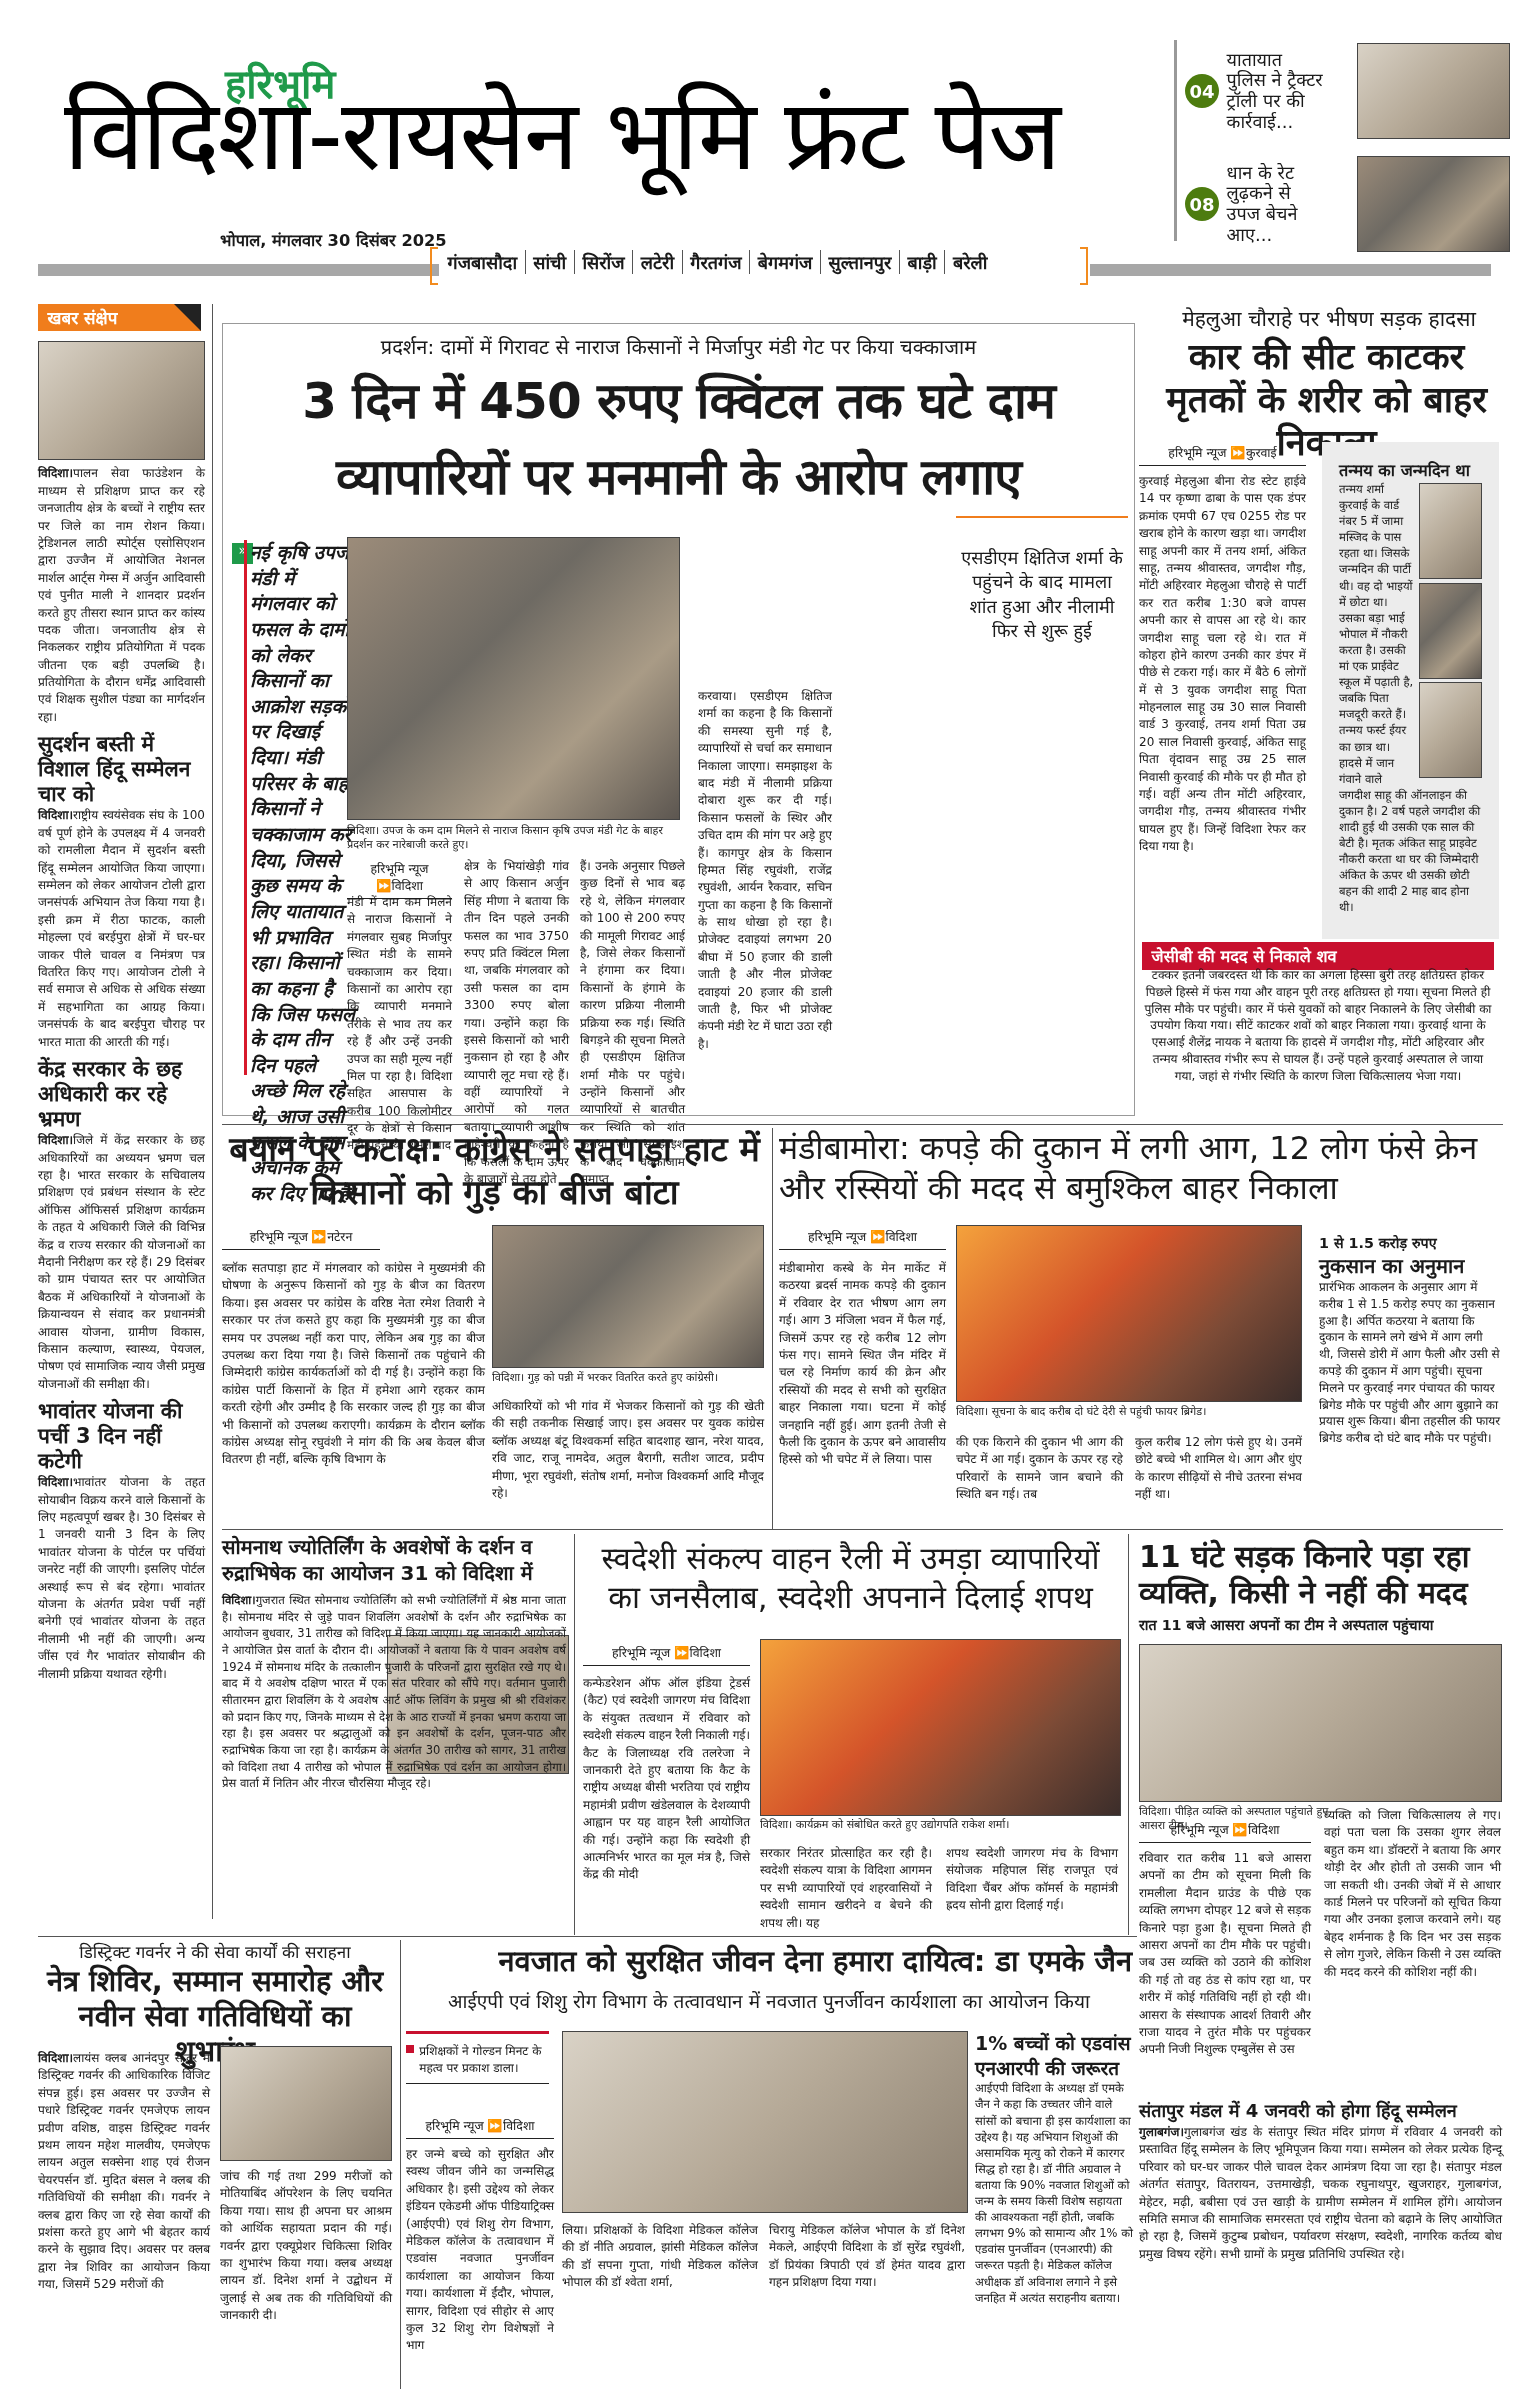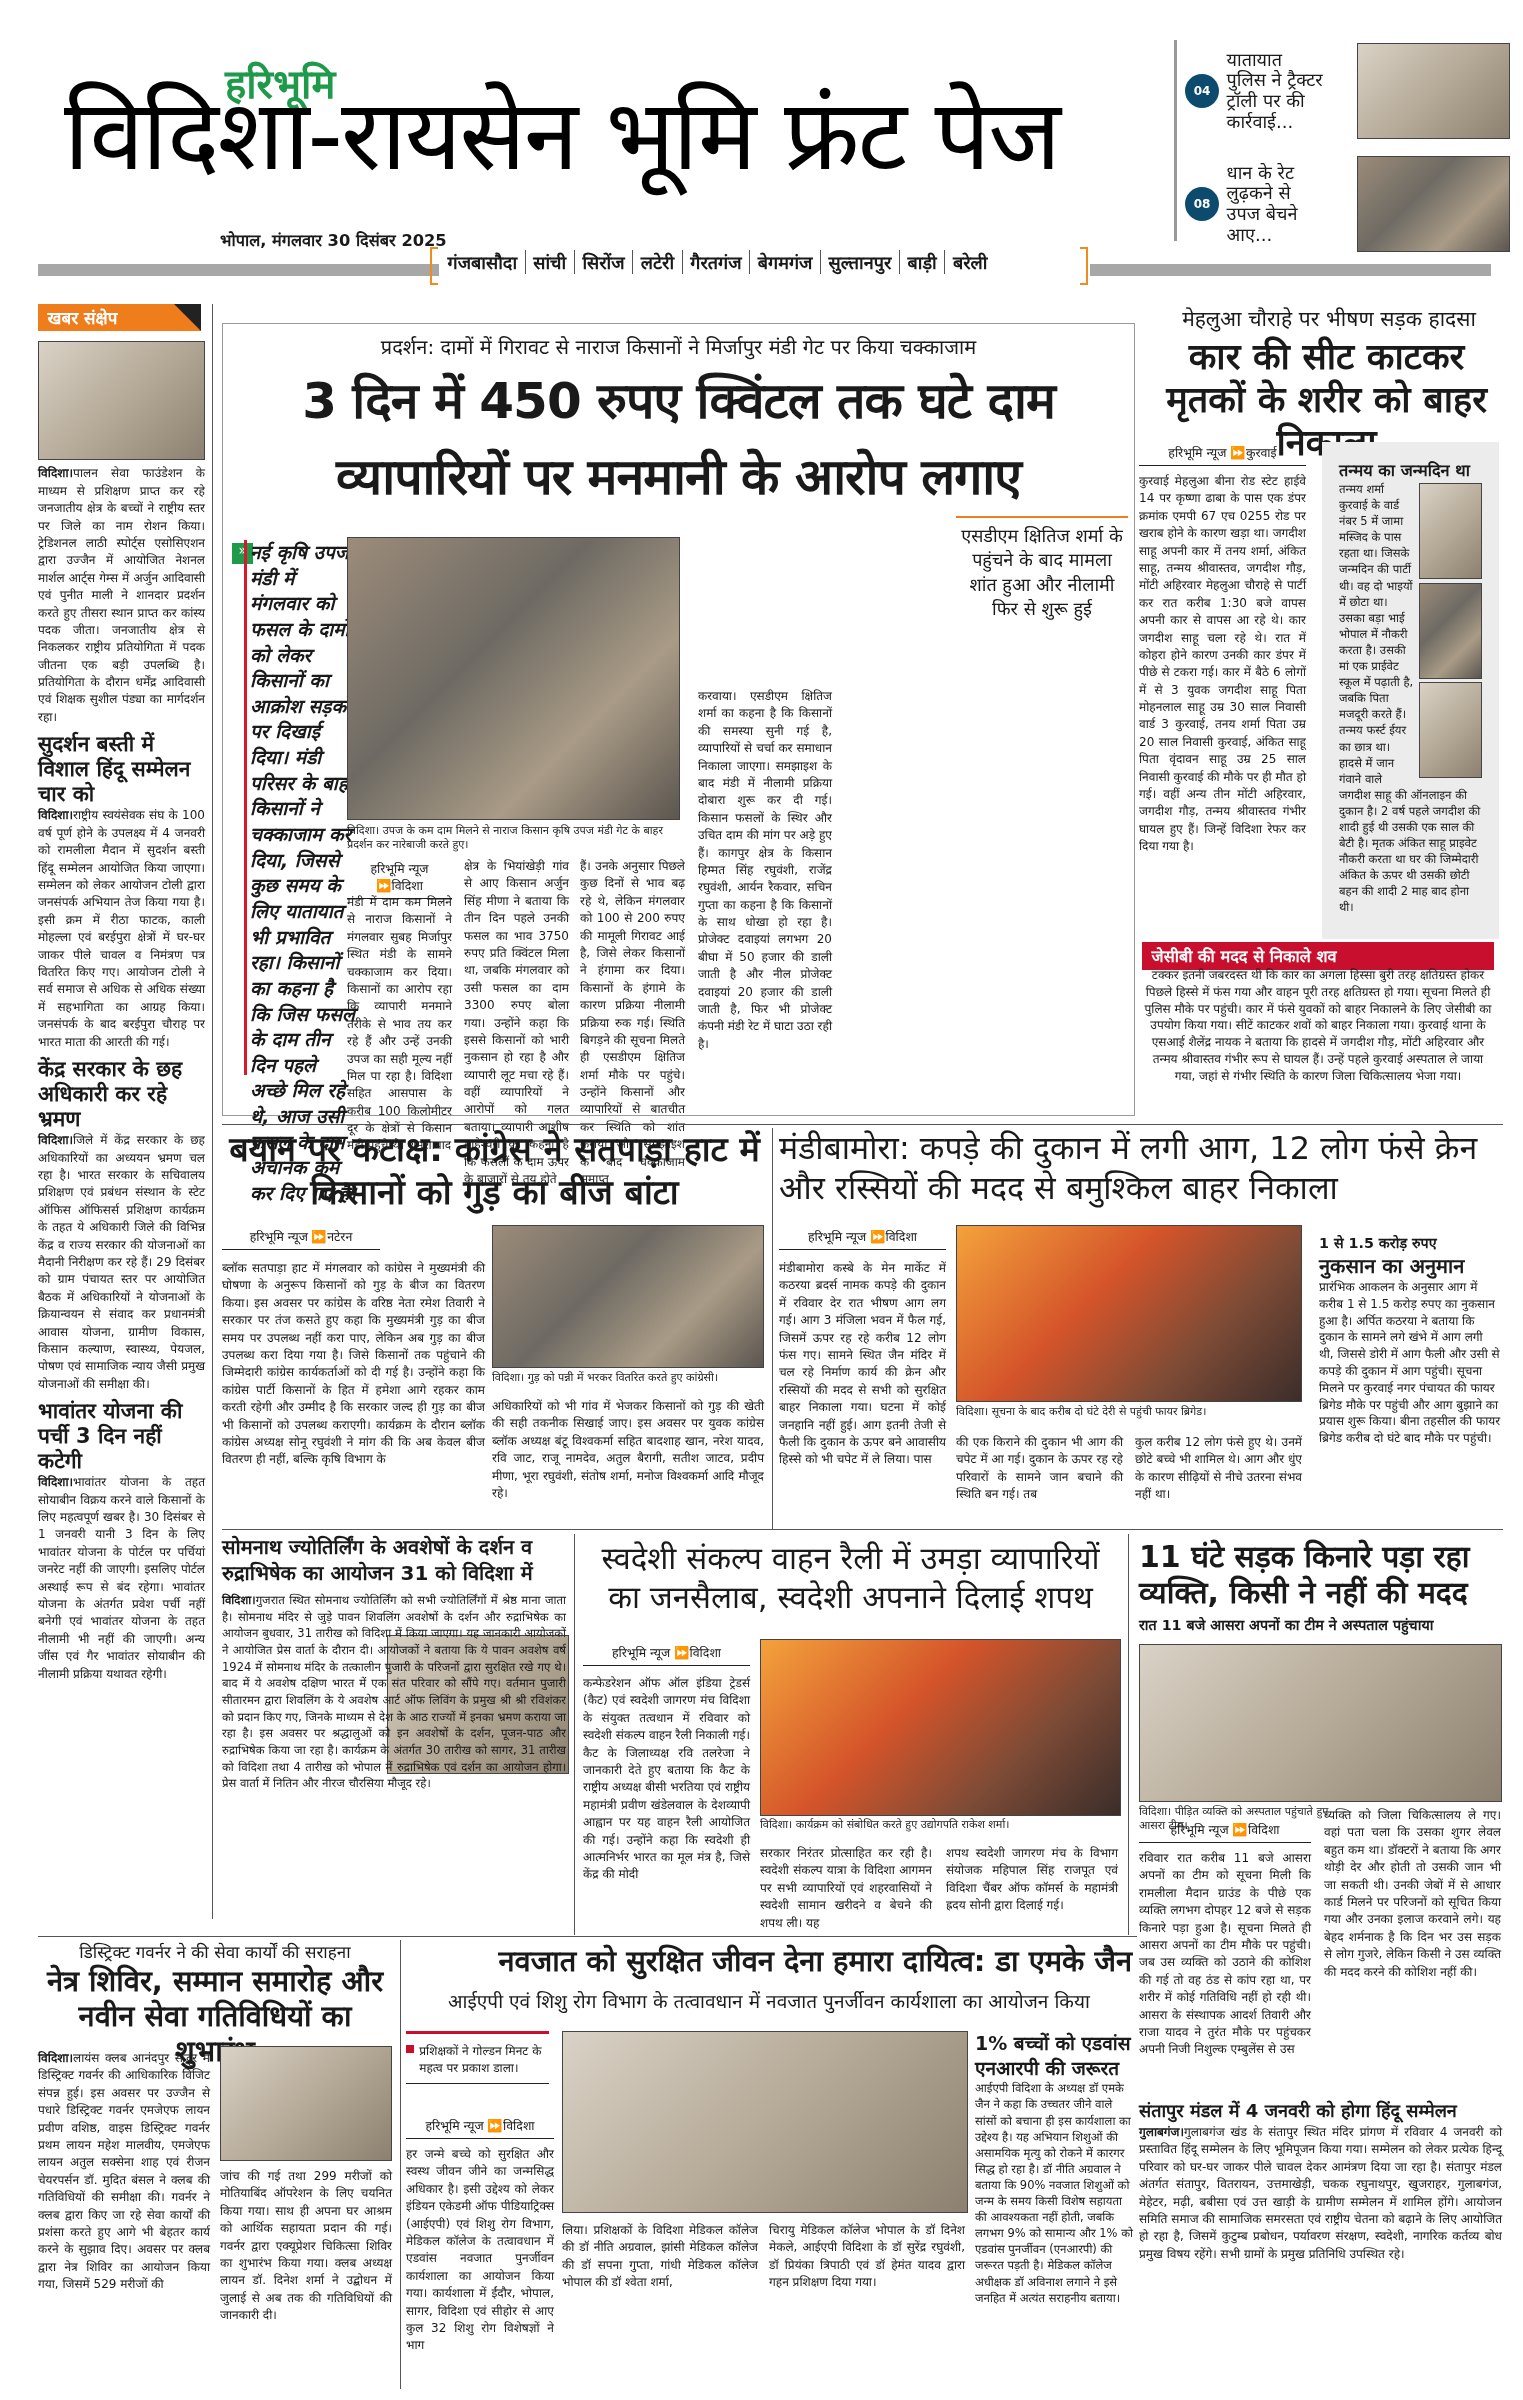--- a/index.html
+++ b/index.html
@@ -8,21 +8,21 @@
 .masthead-brand{left:225px;top:55px;font-size:40px;font-weight:bold;color:#1f9a4a}
 .masthead-title{left:64px;top:86px;font-size:98px;color:#000000;font-weight:normal;letter-spacing:-1.9px;line-height:1}
 .dateline{left:220px;top:229px;font-size:16.3px;font-weight:bold}
 .grayline{height:11.5px;background:#a7a7a7}
 .bracket{width:7.6px;height:38px;border:2.9px solid #f28b1e}
 .bracket.l{border-right:none}.bracket.r{border-left:none}
 .loc-strip{left:440px;top:250px;font-size:18px;font-weight:bold;display:flex;gap:0}
 .loc-strip span{padding:0 7.6px;border-right:1px solid #555}
 .loc-strip span:last-child{border-right:none}
 .teaser{font-size:18px;line-height:1.15}
-.numdot{width:34px;height:34px;border-radius:50%;background:#0c4a6e;color:#fff;font-weight:bold;font-size:12px;display:flex;align-items:center;justify-content:center}
+.numdot{width:34px;height:34px;border-radius:50%;background:#4d7c0f;color:#fff;font-weight:bold;font-size:18px;display:flex;align-items:center;justify-content:center}
 .photo{background:linear-gradient(135deg,#9c8c7a,#6e6a63 40%,#a99b86 70%,#5c5650);border:1px solid #444}
 .photo.warm{background:linear-gradient(135deg,#f4a23c,#d4542a 40%,#7d4b36 70%,#3b2d2a)}
 .photo.light{background:linear-gradient(135deg,#d9d2c6,#b6aa98 50%,#8c8070)}
 .vrule{width:1px;background:#555}
 .hrule{height:1px;background:#555}
 .khabar{left:38px;top:304px;width:163px;height:27px;background:#f07d1c;color:#fff;font-weight:bold;font-size:17px;padding:1.9px 9.6px}
 .khabar:after{content:"";position:absolute;right:0;top:0;border-style:solid;border-width:0 27px 27px 0;border-color:transparent #222 transparent transparent}
 .h-left{font-size:21px;font-weight:bold;line-height:1.2}
 .body{font-size:12px;line-height:1.45;text-align:justify}
 .byline{font-size:12.4px;text-align:center;border-bottom:1px solid #222;padding-bottom:3.8px}
@@ -86,21 +86,21 @@
 
 <div class="abs" style="left:222px;top:323px;width:913px;height:793px;border:1px solid #999"></div>
 <div class="abs kicker" style="left:229px;top:333px;width:899px">प्रदर्शन: दामों में गिरावट से नाराज किसानों ने मिर्जापुर मंडी गेट पर किया चक्काजाम</div>
 <div class="abs huge" style="left:229px;top:373px;width:899px">3 दिन में 450 रुपए क्विंटल तक घटे दाम</div>
 <div class="abs huge" style="left:229px;top:449px;width:899px">व्यापारियों पर मनमानी के आरोप लगाए</div>
 <div class="abs" style="left:232px;top:543px;width:21px;height:21px;background:#1f9a4a;color:#fff;font-size:13.4px;text-align:center">»</div>
 <div class="abs" style="left:244px;top:540px;width:2.9px;height:535px;background:#d7192b"></div>
 <div class="abs pull" style="left:250px;top:540px;width:107px">नई कृषि उपज मंडी में मंगलवार को फसल के दामों को लेकर किसानों का आक्रोश सड़कों पर दिखाई दिया। मंडी परिसर के बाहर किसानों ने चक्काजाम कर दिया, जिससे कुछ समय के लिए यातायात भी प्रभावित रहा। किसानों का कहना है कि जिस फसल के दाम तीन दिन पहले अच्छे मिल रहे थे, आज उसी फसल के दाम अचानक कम कर दिए गए हैं।</div>
 <div class="abs photo" style="left:347px;top:537px;width:333px;height:283px"></div>
 <div class="abs caption" style="left:347px;top:824px;width:333px">विदिशा। उपज के कम दाम मिलने से नाराज किसान कृषि उपज मंडी गेट के बाहर प्रदर्शन कर नारेबाजी करते हुए।</div>
-<div class="abs" style="left:956px;top:516px;width:172px;border-top:2.9px solid #f07d1c;padding-top:6px;font-size:18px;line-height:1.35;text-align:center">एसडीएम क्षितिज शर्मा के पहुंचने के बाद मामला शांत हुआ और नीलामी फिर से शुरू हुई</div>
+<div class="abs" style="left:956px;top:516px;width:172px;border-top:2.9px solid #f07d1c;padding-top:28px;font-size:18px;line-height:1.35;text-align:center">एसडीएम क्षितिज शर्मा के पहुंचने के बाद मामला शांत हुआ और नीलामी फिर से शुरू हुई</div>
 <div class="abs" style="left:347px;top:860px;width:105px">
   <div class="byline"><span>हरिभूमि न्यूज</span> <span>⏩</span><span>विदिशा</span></div>
 </div>
 <div class="abs body" style="left:347px;top:894px;width:105px">मंडी में दाम कम मिलने से नाराज किसानों ने मंगलवार सुबह मिर्जापुर स्थित मंडी के सामने चक्काजाम कर दिया। किसानों का आरोप रहा कि व्यापारी मनमाने तरीके से भाव तय कर रहे हैं और उन्हें उनकी उपज का सही मूल्य नहीं मिल पा रहा है। विदिशा सहित आसपास के करीब 100 किलोमीटर दूर के क्षेत्रों से किसान मंडी पहुंचे थे। शमशाबाद</div>
 <div class="abs body" style="left:464px;top:858px;width:105px">क्षेत्र के भियांखेड़ी गांव से आए किसान अर्जुन सिंह मीणा ने बताया कि तीन दिन पहले उनकी फसल का भाव 3750 रुपए प्रति क्विंटल मिला था, जबकि मंगलवार को उसी फसल का दाम 3300 रुपए बोला गया। उन्होंने कहा कि इससे किसानों को भारी नुकसान हो रहा है और व्यापारी लूट मचा रहे हैं। वहीं व्यापारियों ने आरोपों को गलत बताया। व्यापारी आशीष माहेश्वरी का कहना है कि फसलों के दाम ऊपर के बाजारों से तय होते</div>
 <div class="abs body" style="left:580px;top:858px;width:105px">हैं। उनके अनुसार पिछले कुछ दिनों से भाव बढ़ रहे थे, लेकिन मंगलवार को 100 से 200 रुपए की मामूली गिरावट आई है, जिसे लेकर किसानों ने हंगामा कर दिया। किसानों के हंगामे के कारण प्रक्रिया नीलामी प्रक्रिया रुक गई। स्थिति बिगड़ने की सूचना मिलते ही एसडीएम क्षितिज शर्मा मौके पर पहुंचे। उन्होंने किसानों और व्यापारियों से बातचीत कर स्थिति को शांत कराया और समझाइश के बाद चक्काजाम समाप्त</div>
 <div class="abs body" style="left:698px;top:688px;width:134px">करवाया। एसडीएम क्षितिज शर्मा का कहना है कि किसानों की समस्या सुनी गई है, व्यापारियों से चर्चा कर समाधान निकाला जाएगा। समझाइश के बाद मंडी में नीलामी प्रक्रिया दोबारा शुरू कर दी गई। किसान फसलों के स्थिर और उचित दाम की मांग पर अड़े हुए हैं। कागपुर क्षेत्र के किसान हिम्मत सिंह रघुवंशी, राजेंद्र रघुवंशी, आर्यन रैकवार, सचिन गुप्ता का कहना है कि किसानों के साथ धोखा हो रहा है। प्रोजेक्ट दवाइयां लगभग 20 बीघा में 50 हजार की डाली जाती है और नील प्रोजेक्ट दवाइयां 20 हजार की डाली जाती है, फिर भी प्रोजेक्ट कंपनी मंडी रेट में घाटा उठा रही है।</div>
 
 <div class="abs" style="left:1152px;top:304px;width:354px;font-size:21px;text-align:center">मेहलुआ चौराहे पर भीषण सड़क हादसा</div>
 <div class="abs h2" style="left:1145px;top:335px;width:363px;font-size:36px;text-align:center">कार की सीट काटकर मृतकों के शरीर को बाहर निकाला</div>

